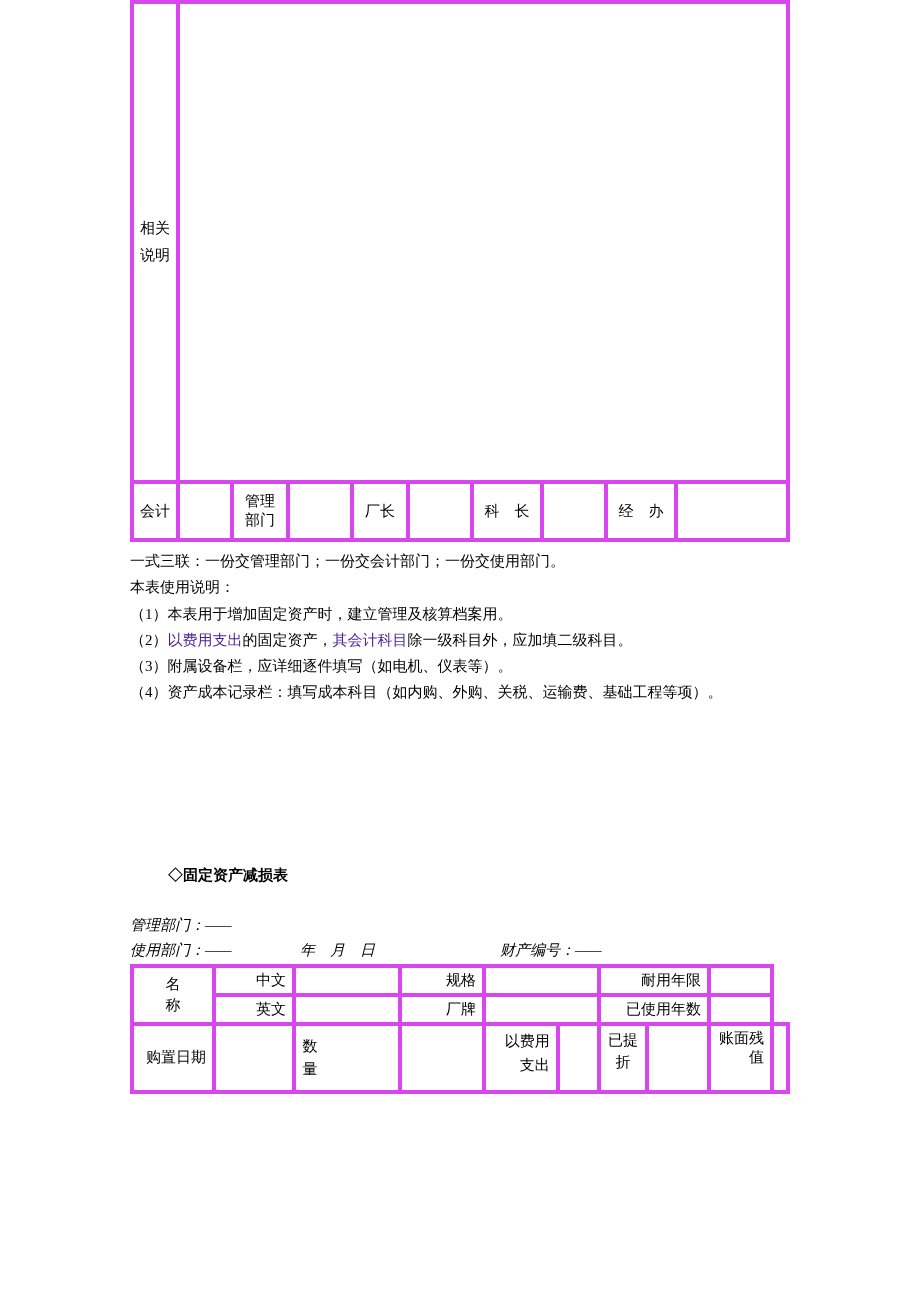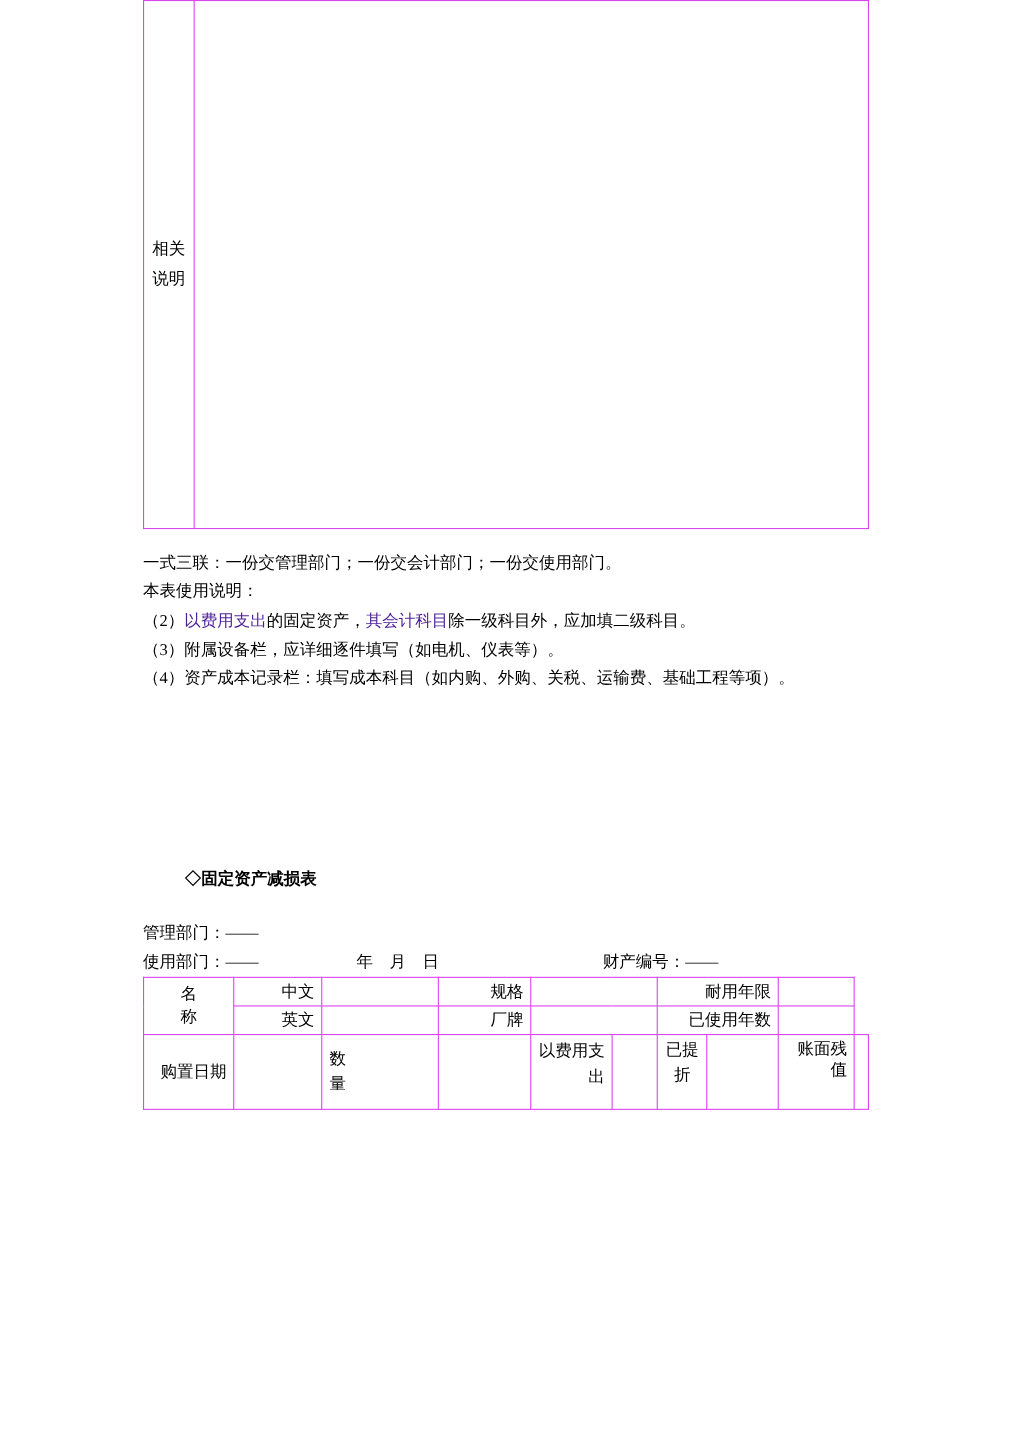--- a/index.html
+++ b/index.html
@@ -12,60 +12,60 @@
       padding: 0;
     }
     .page {
       padding: 0 130px 0 130px;
     }
     table {
       border-collapse: collapse;
       width: 100%;
     }
     td {
-      border: 1px solid #d946ef;
+      border: 4px solid #d946ef;
       padding: 4px 6px;
       vertical-align: middle;
       font-size: 15px;
       margin-left: 10px;
     }
     .table1-row1 td {
       height: 480px;
       vertical-align: middle;
     }
     .table1-row1 .label-cell {
       width: 46px;
       text-align: center;
       line-height: 1.8;
     }
     .table1-row2 td {
       height: 58px;
       text-align: center;
     }
     .notes {
-      margin-top: 18px;
+      margin-top: 6px;
       line-height: 1.75;
       font-size: 15px;
     }
     .notes p { margin: 0; }
     .pink { color: #4c1d95; }
     .spacer { height: 160px; }
     .section-title {
       font-weight: bold;
       font-size: 15px;
       margin-left: 38px;
       margin-bottom: 28px;
     }
     .meta-line {
       font-size: 15px;
       line-height: 1.7;
+      font-style: italic;
     }
     .meta-row {
       display: flex;
-      gap: 24px;
     }
     .table2 td {
       text-align: right;
       padding: 3px 6px;
       height: 24px;
       font-size: 15px;
     }
     .table2 .vcell {
       text-align: center;
       line-height: 1.4;
@@ -75,26 +75,39 @@
 <body>
 
 <div class="page">
 
   <table>
     <tbody>
         <tr class="table1-row1">
       <td class="label-cell">相关说明</td>
       <td colspan="9"></td>
     </tr>
+    <tr class="table1-row2">
+      <td style="width:46px">会计</td>
+      <td style="width:54px"></td>
+      <td style="width:56px">管理部门</td>
+      <td style="width:64px"></td>
+      <td style="width:56px">厂长</td>
+      <td style="width:64px"></td>
+      <td style="width:70px">科　长</td>
+      <td style="width:64px"></td>
+      <td style="width:70px">经　办</td>
+      <td></td>
+    </tr>
   </tbody>
     </table>
 
   <div class="notes">
     <p>一式三联：一份交管理部门；一份交会计部门；一份交使用部门。</p>
     <p>本表使用说明：</p>
+    <p>（1）本表用于增加固定资产时，建立管理及核算档案用。</p>
     <p>
       <span>（2）</span><span class="pink">以费用支出</span><span>的固定资产，</span><span class="pink">其会计科目</span><span>除一级科目外，应加填二级科目。</span>
     </p>
     <p>（3）附属设备栏，应详细逐件填写（如电机、仪表等）。</p>
     <p>（4）资产成本记录栏：填写成本科目（如内购、外购、关税、运输费、基础工程等项）。</p>
   </div>
 
   <div class="spacer"></div>
 
   <div class="section-title">◇固定资产减损表</div>

